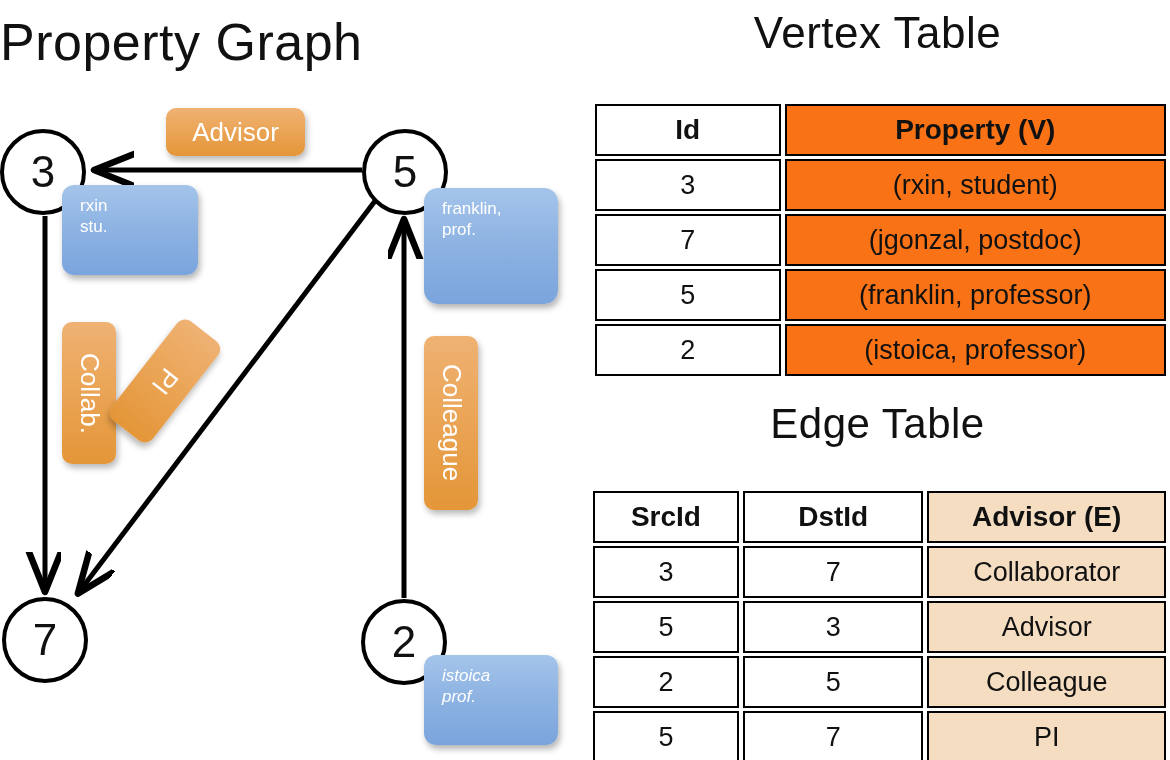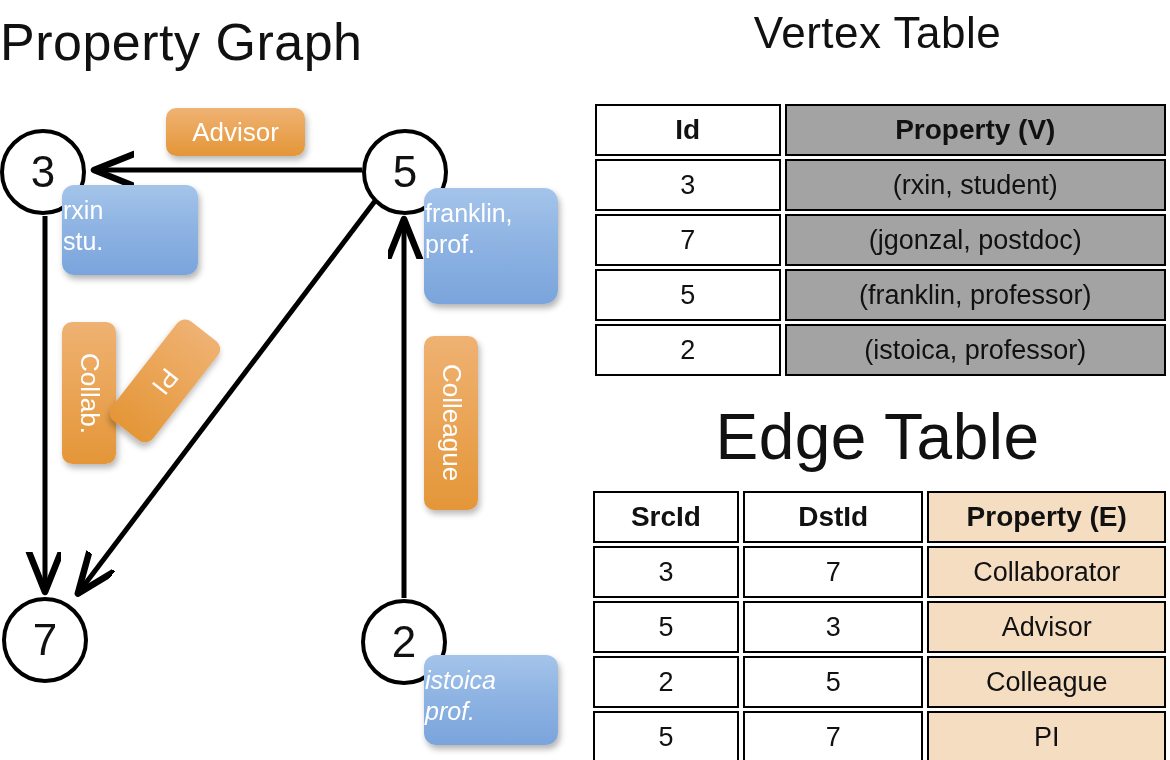--- a/index.html
+++ b/index.html
@@ -34,21 +34,21 @@
   #title-vertex-table {
     left: 585px; top: 8px;
     width: 585px;
     text-align: center;
     font-size: 44px;
   }
   #title-edge-table {
     left: 585px; top: 400px;
     width: 585px;
     text-align: center;
-    font-size: 64px;
+    font-size: 42px;
   }
 
   
   #graph-panel {
     position: absolute;
     left: 0; top: 0;
     width: 585px; height: 760px;
   }
   #graph-edges {
     position: absolute;
@@ -82,23 +82,23 @@
 
   
   .prop-box {
     position: absolute;
     border-radius: 12px;
     background: linear-gradient(180deg, #a4c4ea 0%, #8fb4e3 45%, #7aa4dc 100%);
     box-shadow: 2px 4px 6px rgba(0,0,0,0.30);
     color: #ffffff;
     font-family: "Liberation Sans", sans-serif;
     font-weight: 300;
-    font-size: 25px;
+    font-size: 17px;
     line-height: 1.25;
-    padding: 10px 1px;
+    padding: 10px 18px;
     box-sizing: border-box;
     z-index: 8;
   }
   #prop-rxin      { left: 62px;  top: 185px; width: 136px; height: 90px; }
   #prop-franklin  { left: 424px; top: 188px; width: 134px; height: 116px; border-radius: 14px; }
   #prop-jgonzal   { left: 62px;  top: 653px; width: 140px; height: 92px; }
   #prop-istoica   { left: 424px; top: 655px; width: 134px; height: 90px; font-style: italic; }
 
   
   .edge-label {
@@ -165,21 +165,21 @@
   }
   .tbl th {
     font-weight: 700;
     font-size: 28px;
   }
 
   #vertex-table { left: 591px; top: 101px; }
   #vertex-table td.id-col, #vertex-table th.id-col { width: 182px; }
   #vertex-table td.prop-col, #vertex-table th.prop-col {
     width: 382px;
-    background: #a3a3a3;
+    background: #f97316;
   }
 
   #edge-table { left: 589px; top: 488px; }
   #edge-table td.src-col, #edge-table th.src-col { width: 150px; }
   #edge-table td.dst-col, #edge-table th.dst-col { width: 192px; }
   #edge-table td.eprop-col, #edge-table th.eprop-col {
     width: 246px;
     background: #f5ddc2;
   }
 </style>
@@ -275,21 +275,21 @@
   </tbody>
 </table>
 
 <div class="title" id="title-edge-table">Edge Table</div>
 
 <table class="tbl" id="edge-table">
   <thead>
     <tr>
       <th class="src-col">SrcId</th>
       <th class="dst-col">DstId</th>
-      <th class="eprop-col">Property (E)</th>
+      <th class="eprop-col">Advisor (E)</th>
     </tr>
   </thead>
   <tbody>
     <tr>
       <td class="src-col">3</td>
       <td class="dst-col">7</td>
       <td class="eprop-col">Collaborator</td>
     </tr>
     <tr>
       <td class="src-col">5</td>

